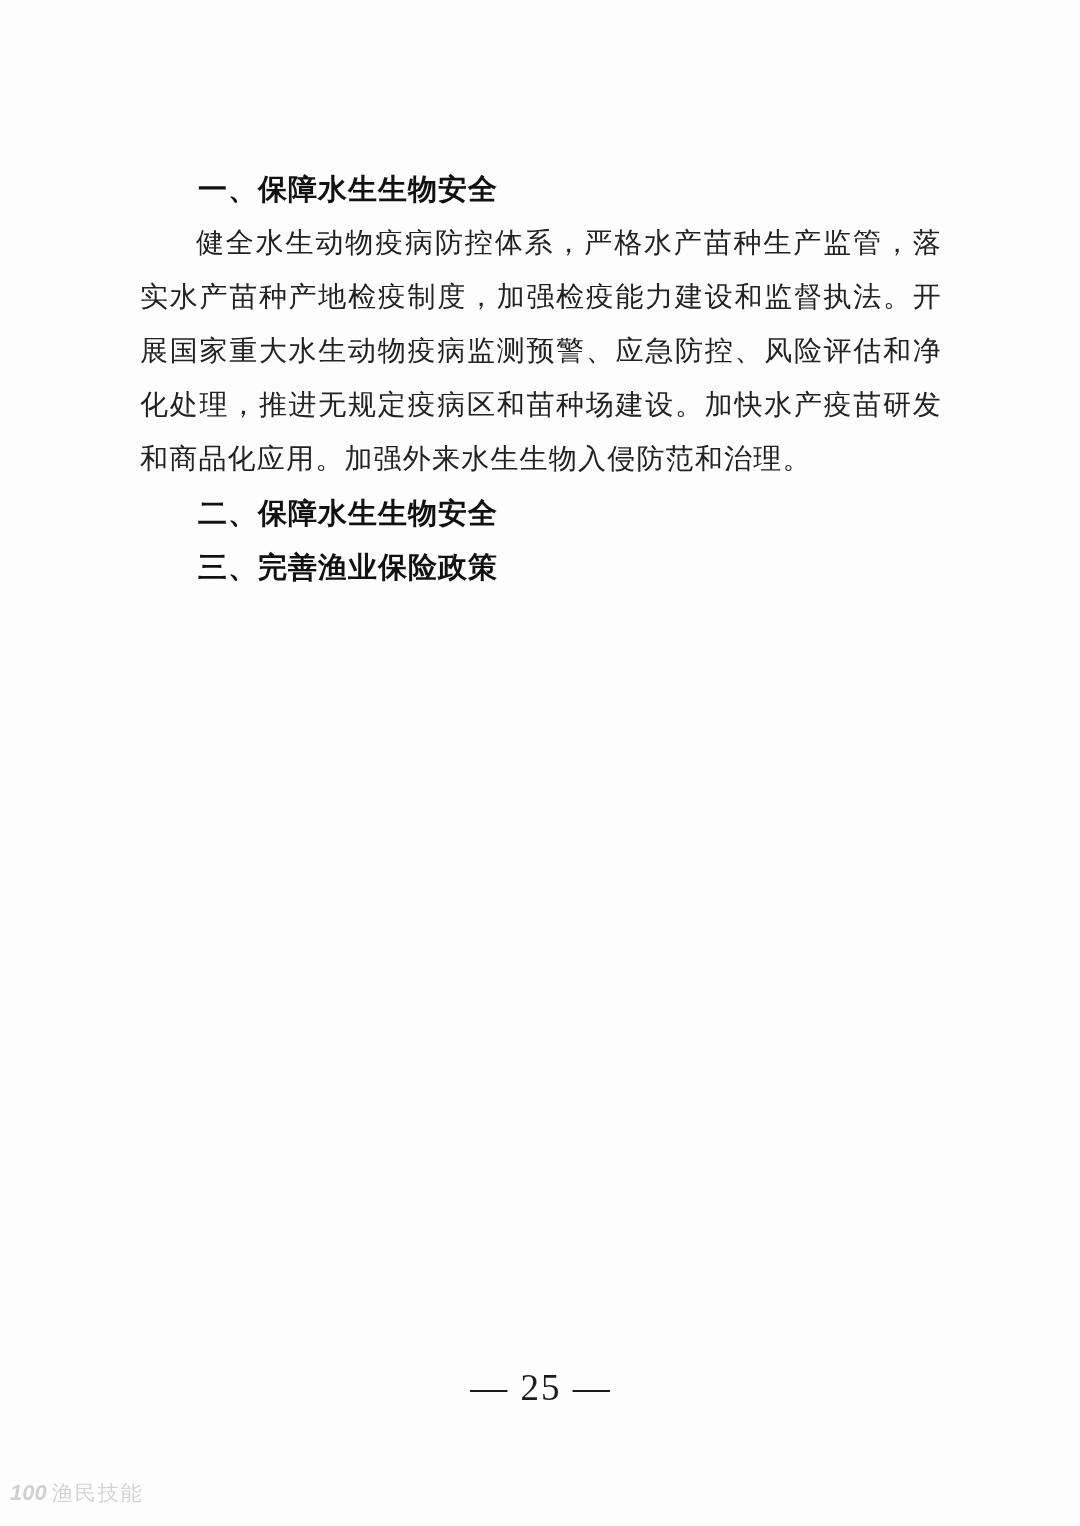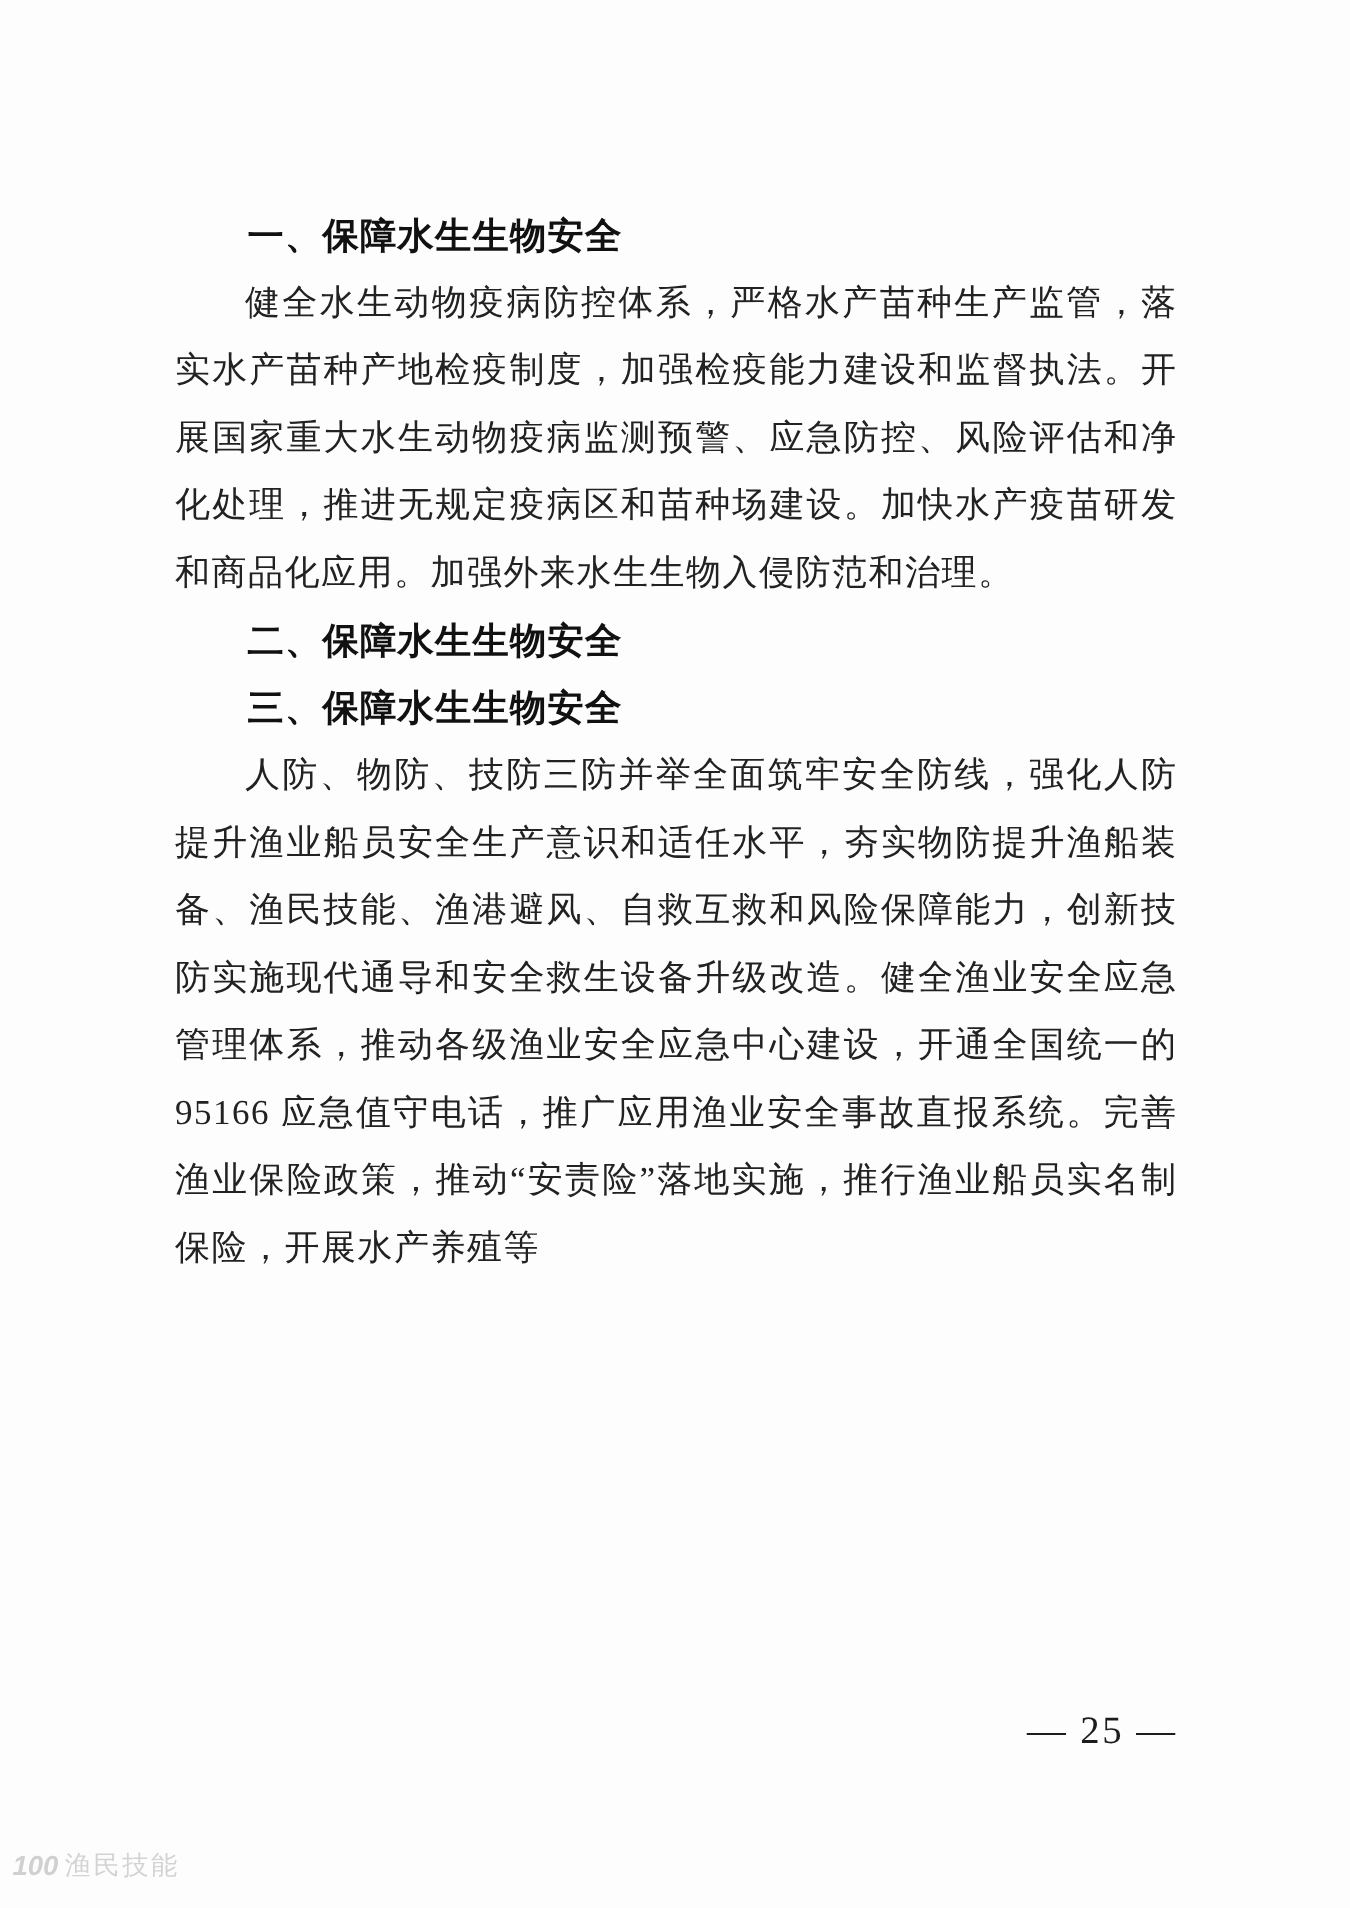--- a/index.html
+++ b/index.html
@@ -45,22 +45,22 @@
     margin: 0;
     letter-spacing: 1.2px;
     color: #222;
     font-family: Liberation Serif, serif;
   }
   .page-number {
     position: absolute;
     left: 140px;
     top: 1366px;
     width: 802px;
-    text-align: right;
-    font-size: 31px;
+    text-align: center;
+    font-size: 37px;
     letter-spacing: 2px;
     color: #1c1c1c;
   }
   .watermark {
     position: absolute;
     left: 10px;
     top: 1482px;
     display: flex;
     align-items: flex-start;
     gap: 5px;
@@ -88,22 +88,21 @@
 
 <div class="page">
 
   <div class="content">
 
     <h2 class="section-heading">一、保障水生生物安全</h2>
     <p class="para">健全水生动物疫病防控体系，严格水产苗种生产监管，落实水产苗种产地检疫制度，加强检疫能力建设和监督执法。开展国家重大水生动物疫病监测预警、应急防控、风险评估和净化处理，推进无规定疫病区和苗种场建设。加快水产疫苗研发和商品化应用。加强外来水生生物入侵防范和治理。</p>
 
     <h2 class="section-heading">二、保障水生生物安全</h2>
 
-    <h2 class="section-heading">三、保障水生生物安全</h2>
-    <p class="para">人防、物防、技防三防并举全面筑牢安全防线，强化人防提升渔业船员安全生产意识和适任水平，夯实物防提升渔船装备、渔民技能、渔港避风、自救互救和风险保障能力，创新技防实施现代通导和安全救生设备升级改造。健全渔业安全应急管理体系，推动各级渔业安全应急中心建设，开通全国统一的 95166 应急值守电话，推广应用渔业安全事故直报系统。完善渔业保险政策，推动“安责险”落地实施，推行渔业船员实名制保险，开展水产养殖等</p>
+    <h2 class="section-heading">三、完善渔业保险政策</h2>
 
   </div>
 
   <div class="page-number">— 25 —</div>
 
   <div class="watermark">
     <span class="wm-logo">100</span>
     <span class="wm-text">渔民技能</span>
   </div>
 

